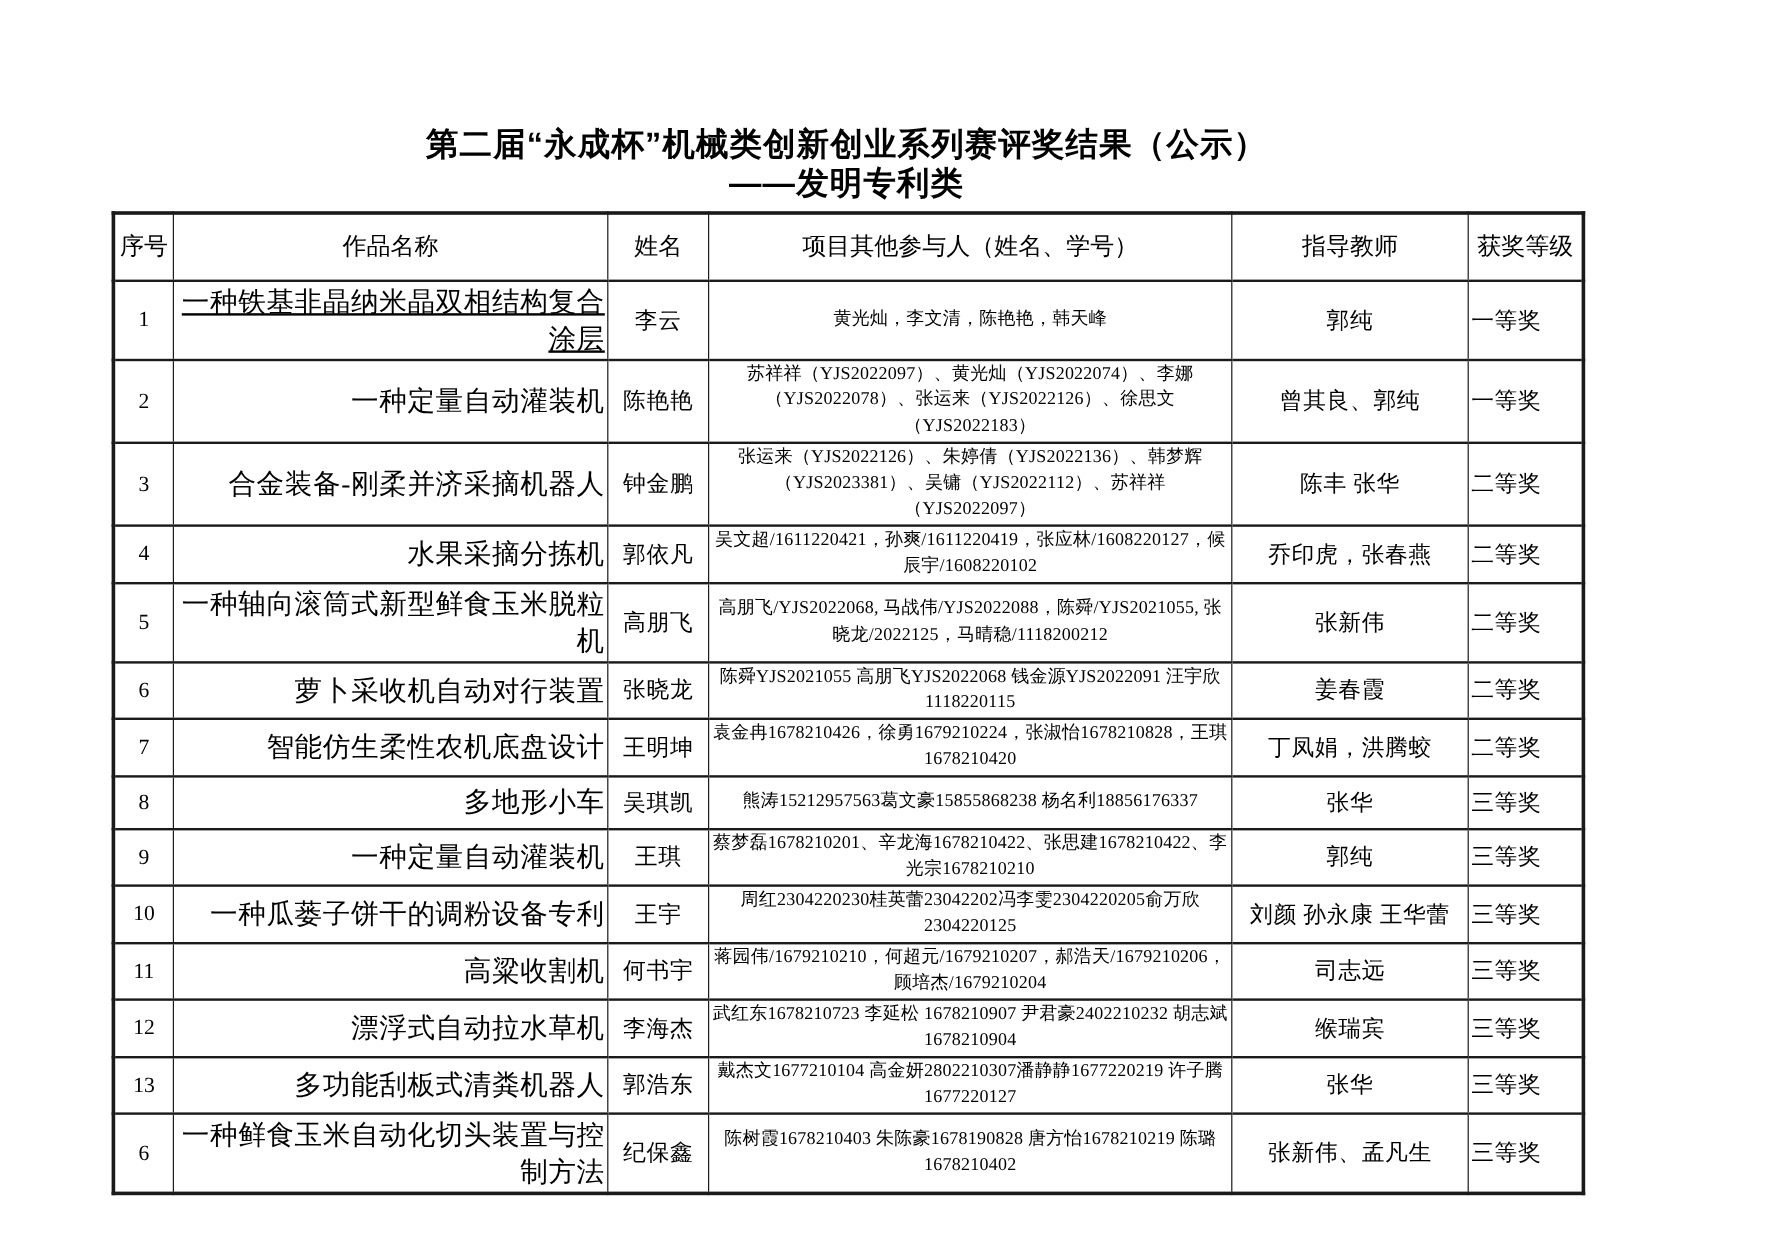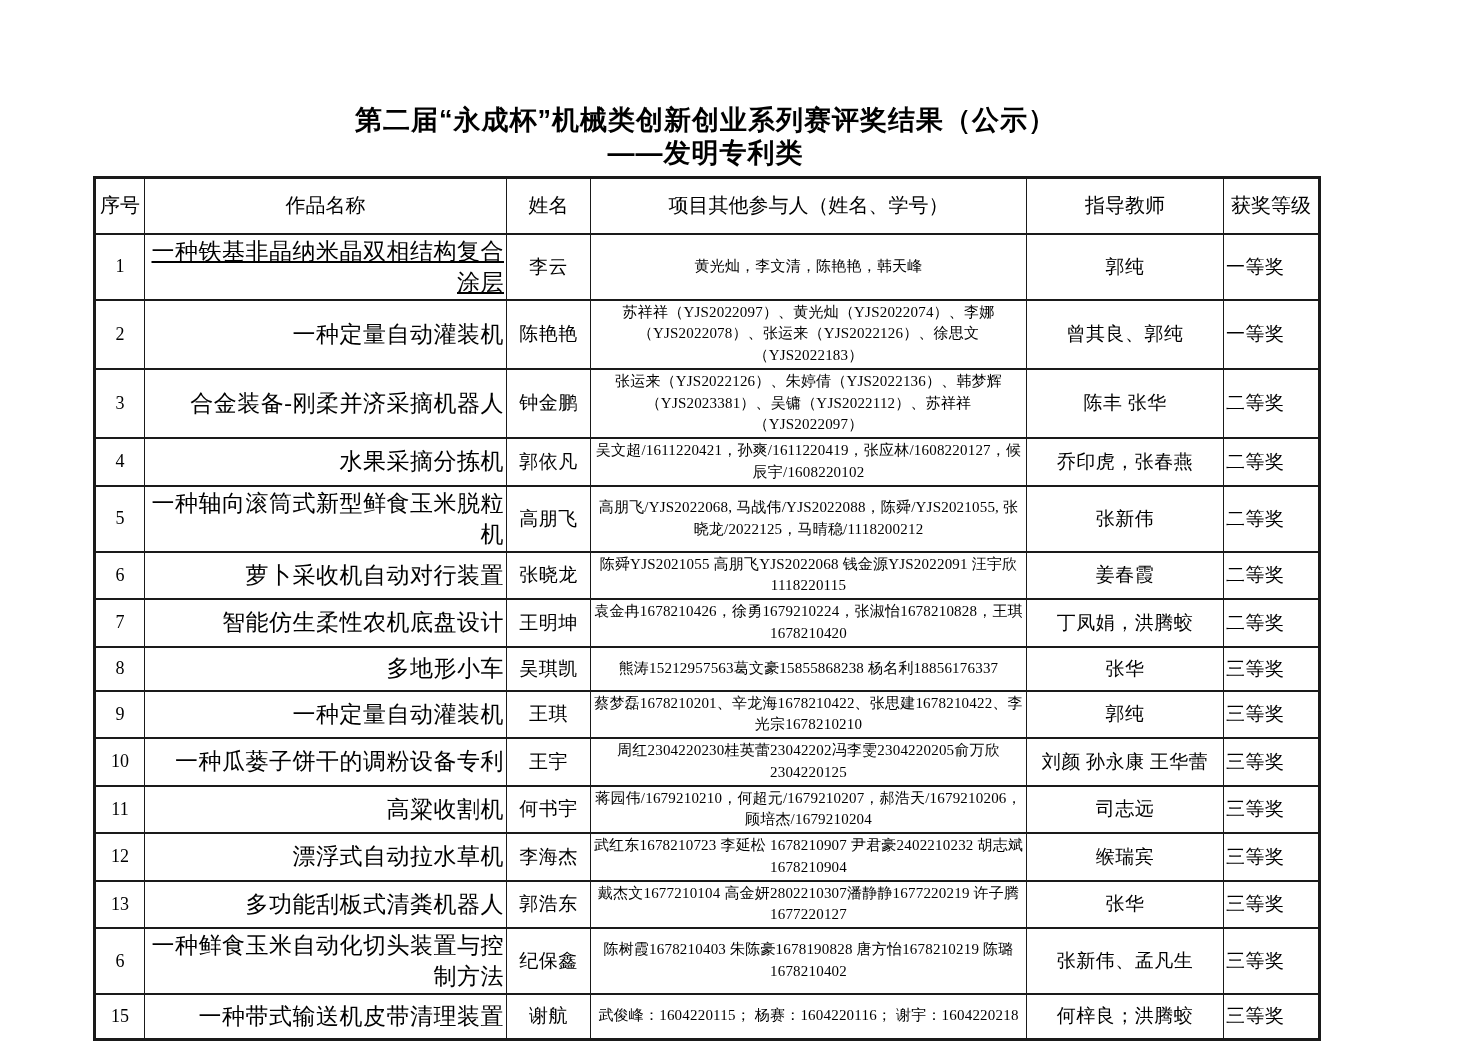--- a/index.html
+++ b/index.html
@@ -189,23 +189,15 @@
           <td class="c-award">三等奖</td>
         </tr>
         <tr>
           <td class="c-no">6</td>
           <td class="c-work">一种鲜食玉米自动化切头装置与控制方法</td>
           <td class="c-name">纪保鑫</td>
           <td class="c-participants">陈树霞1678210403  朱陈豪1678190828 唐方怡1678210219 陈璐 1678210402</td>
           <td class="c-advisor">张新伟、孟凡生</td>
           <td class="c-award">三等奖</td>
         </tr>
-        <tr>
-          <td class="c-no">15</td>
-          <td class="c-work">一种带式输送机皮带清理装置</td>
-          <td class="c-name">谢航</td>
-          <td class="c-participants">武俊峰：1604220115；  杨赛：1604220116；  谢宇：1604220218</td>
-          <td class="c-advisor">何梓良；洪腾蛟</td>
-          <td class="c-award">三等奖</td>
-        </tr>
       </tbody>
   </table>
 </div>
 
 </body></html>

